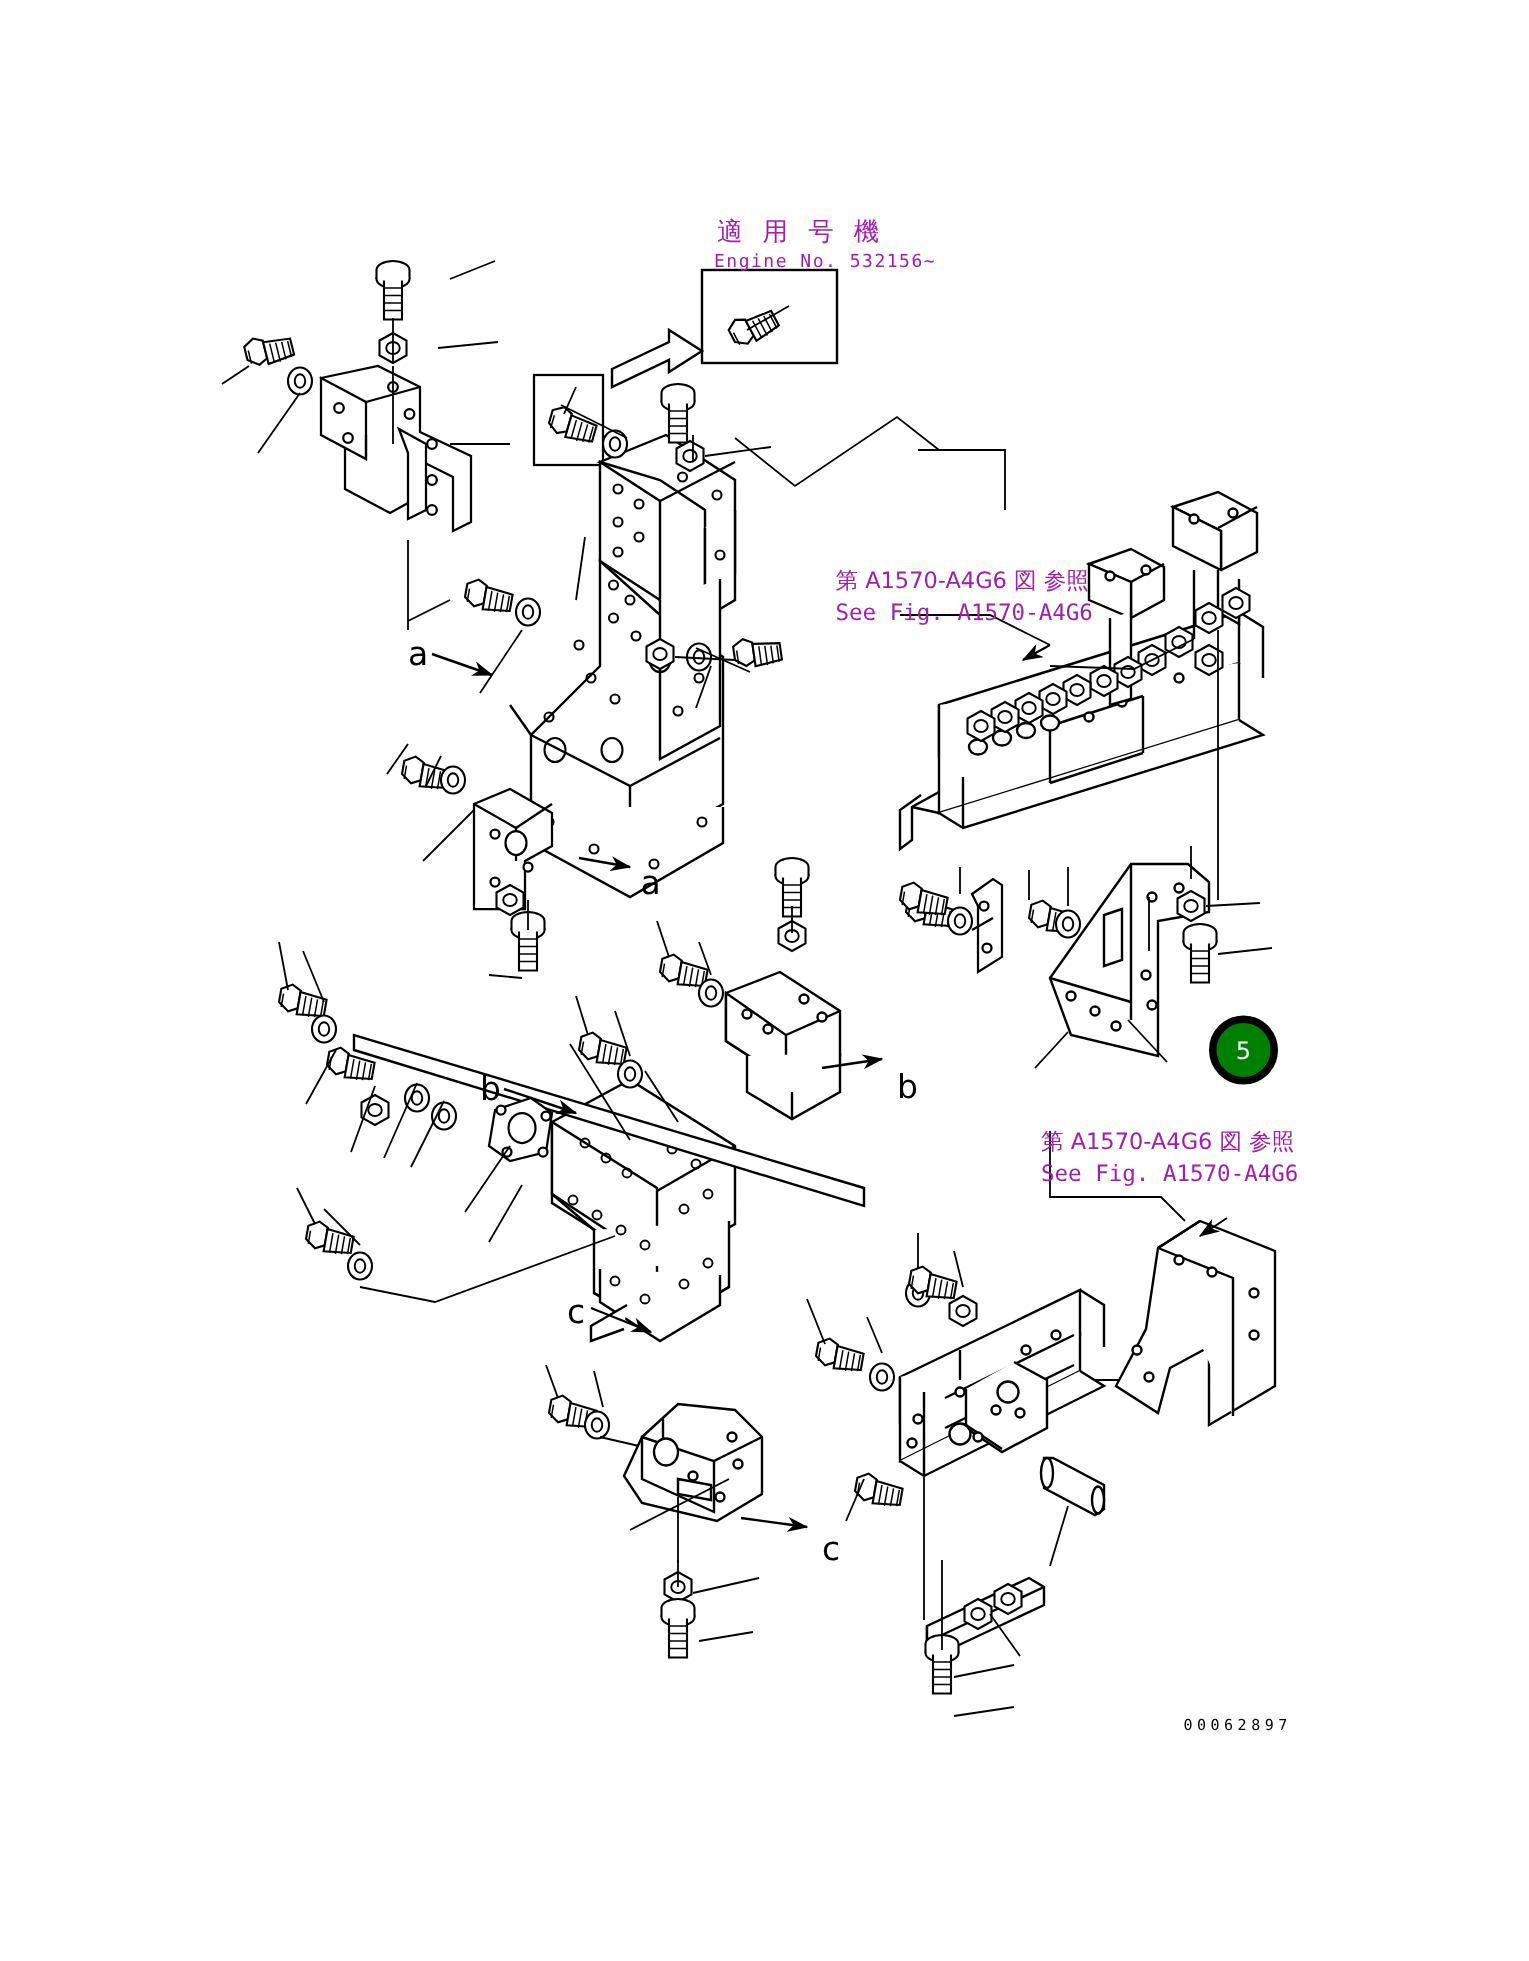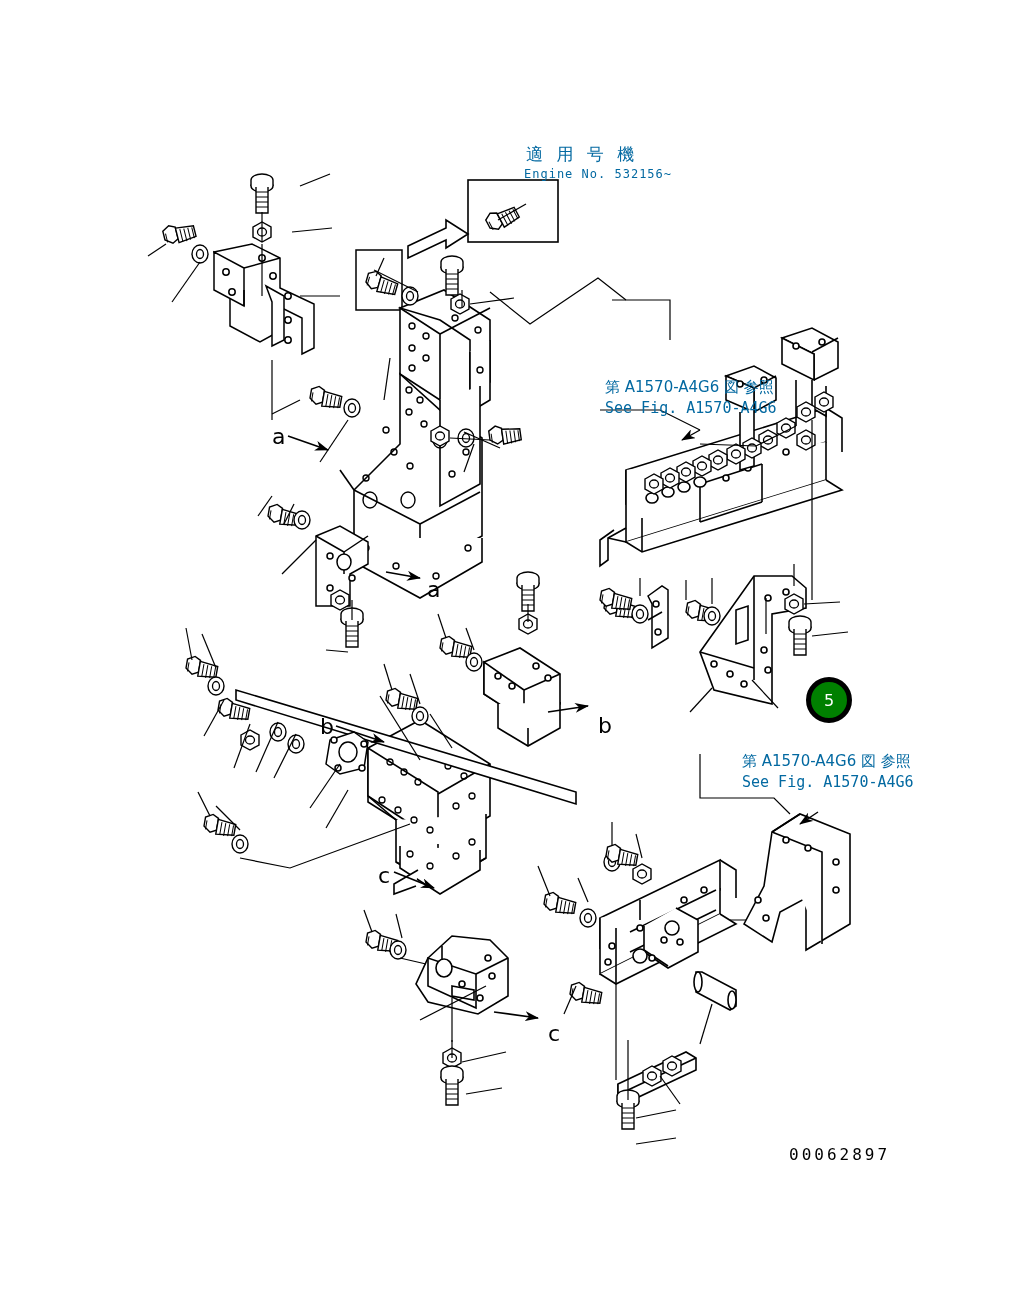--- a/index.html
+++ b/index.html
@@ -1,30 +1,30 @@
 <!DOCTYPE html>
 <html><head>
 <meta charset="utf-8">
 <style>
   html,body{margin:0;padding:0;background:#ffffff;}
   body{width:1019px;height:1307px;position:relative;overflow:hidden;
        font-family:"DejaVu Sans Mono","Liberation Mono",monospace;color:#000;}
   #canvas{position:absolute;left:0;top:0;width:1019px;height:1307px;}
-  .txt{position:absolute;white-space:pre;color:#0369a1;margin-left:48px;}
+  .txt{position:absolute;white-space:pre;color:#a21caf;}
   .jp{font-family:"DejaVu Sans","Liberation Sans",sans-serif;letter-spacing:4px;}
   .mono{font-family:"DejaVu Sans Mono","Liberation Mono",monospace;}
   .callout{position:absolute;font-family:"DejaVu Sans","Liberation Sans",sans-serif;
            font-size:22px;color:#000;}
   .badge{position:absolute;width:46px;height:46px;border-radius:50%;
          background:#008000;border:5px solid #000;box-sizing:border-box;
          display:flex;align-items:center;justify-content:center;
          color:#ffffff;font-family:"DejaVu Sans","Liberation Sans",sans-serif;
          font-size:16px;}
   .partno{position:absolute;font-family:"DejaVu Sans Mono","Liberation Mono",monospace;
-          font-size:16px;letter-spacing:3px;}
+          font-size:10px;letter-spacing:3px;}
 </style>
 </head>
 <body>
 
 <svg id="canvas" viewBox="0 0 1019 1307" xmlns="http://www.w3.org/2000/svg">
   <defs>
     <marker id="ar" markerWidth="14" markerHeight="10" refX="13" refY="5" orient="auto" markerUnits="userSpaceOnUse">
       <path d="M0,0 L14,5 L0,10 L4,5 Z" fill="#000"></path>
     </marker>
     <g id="bolt-h">

